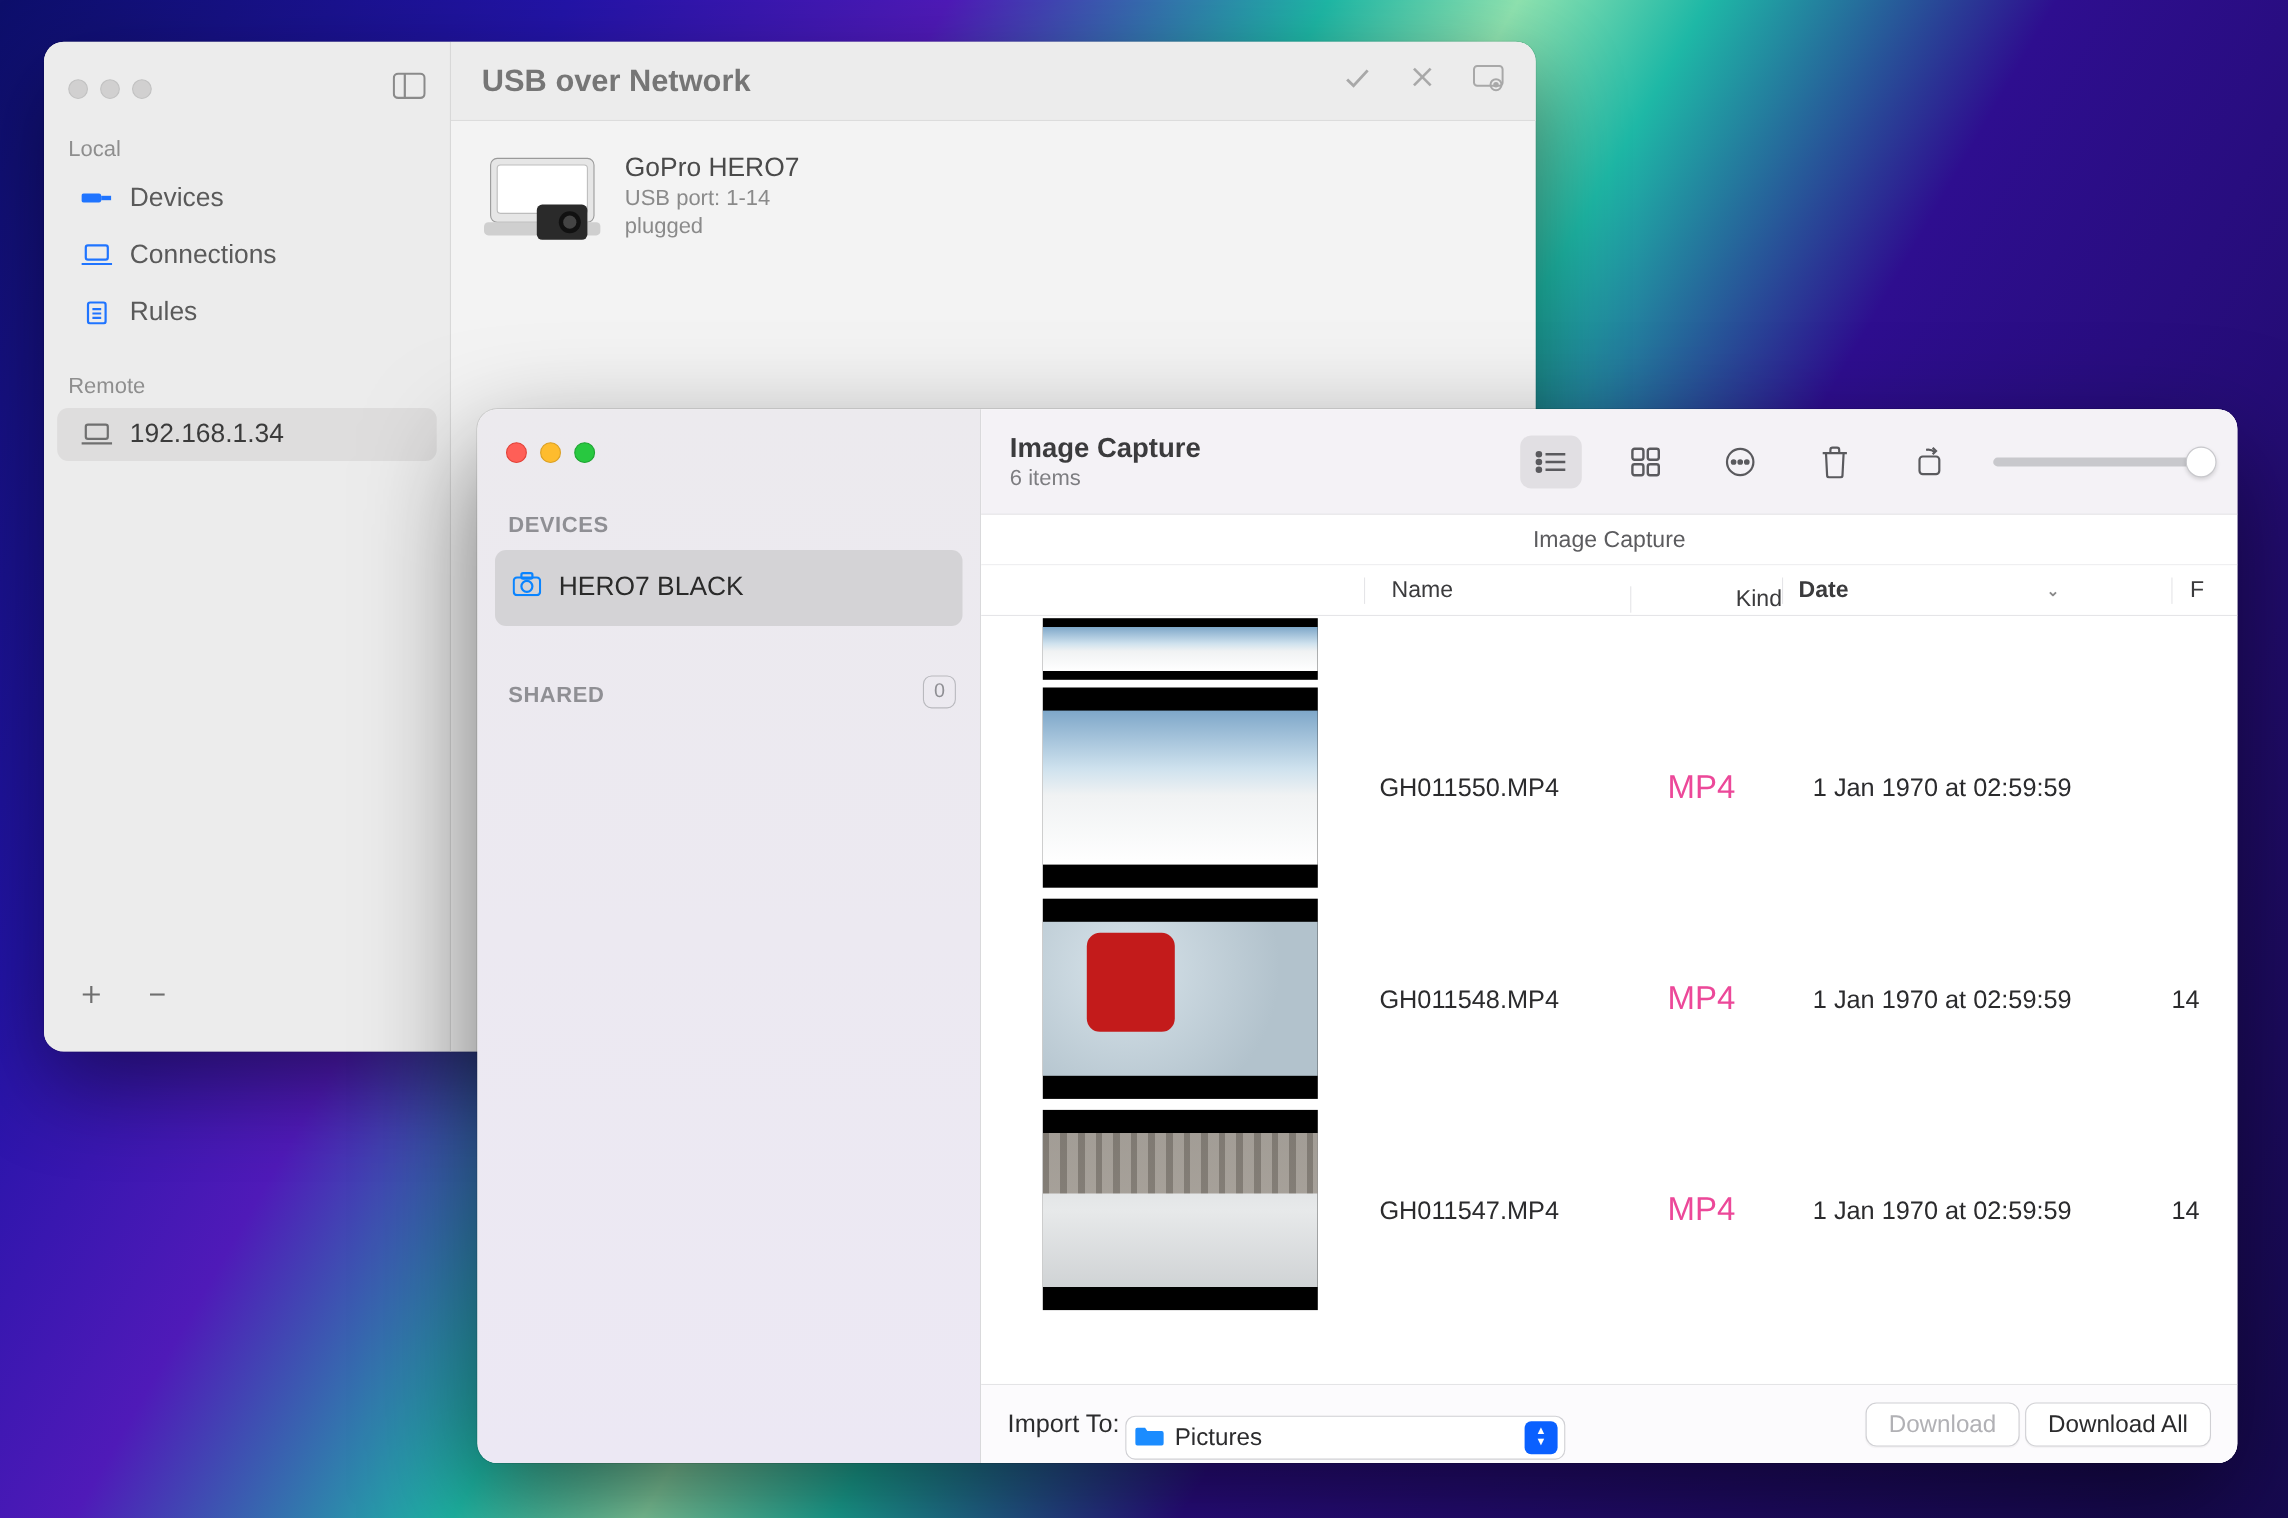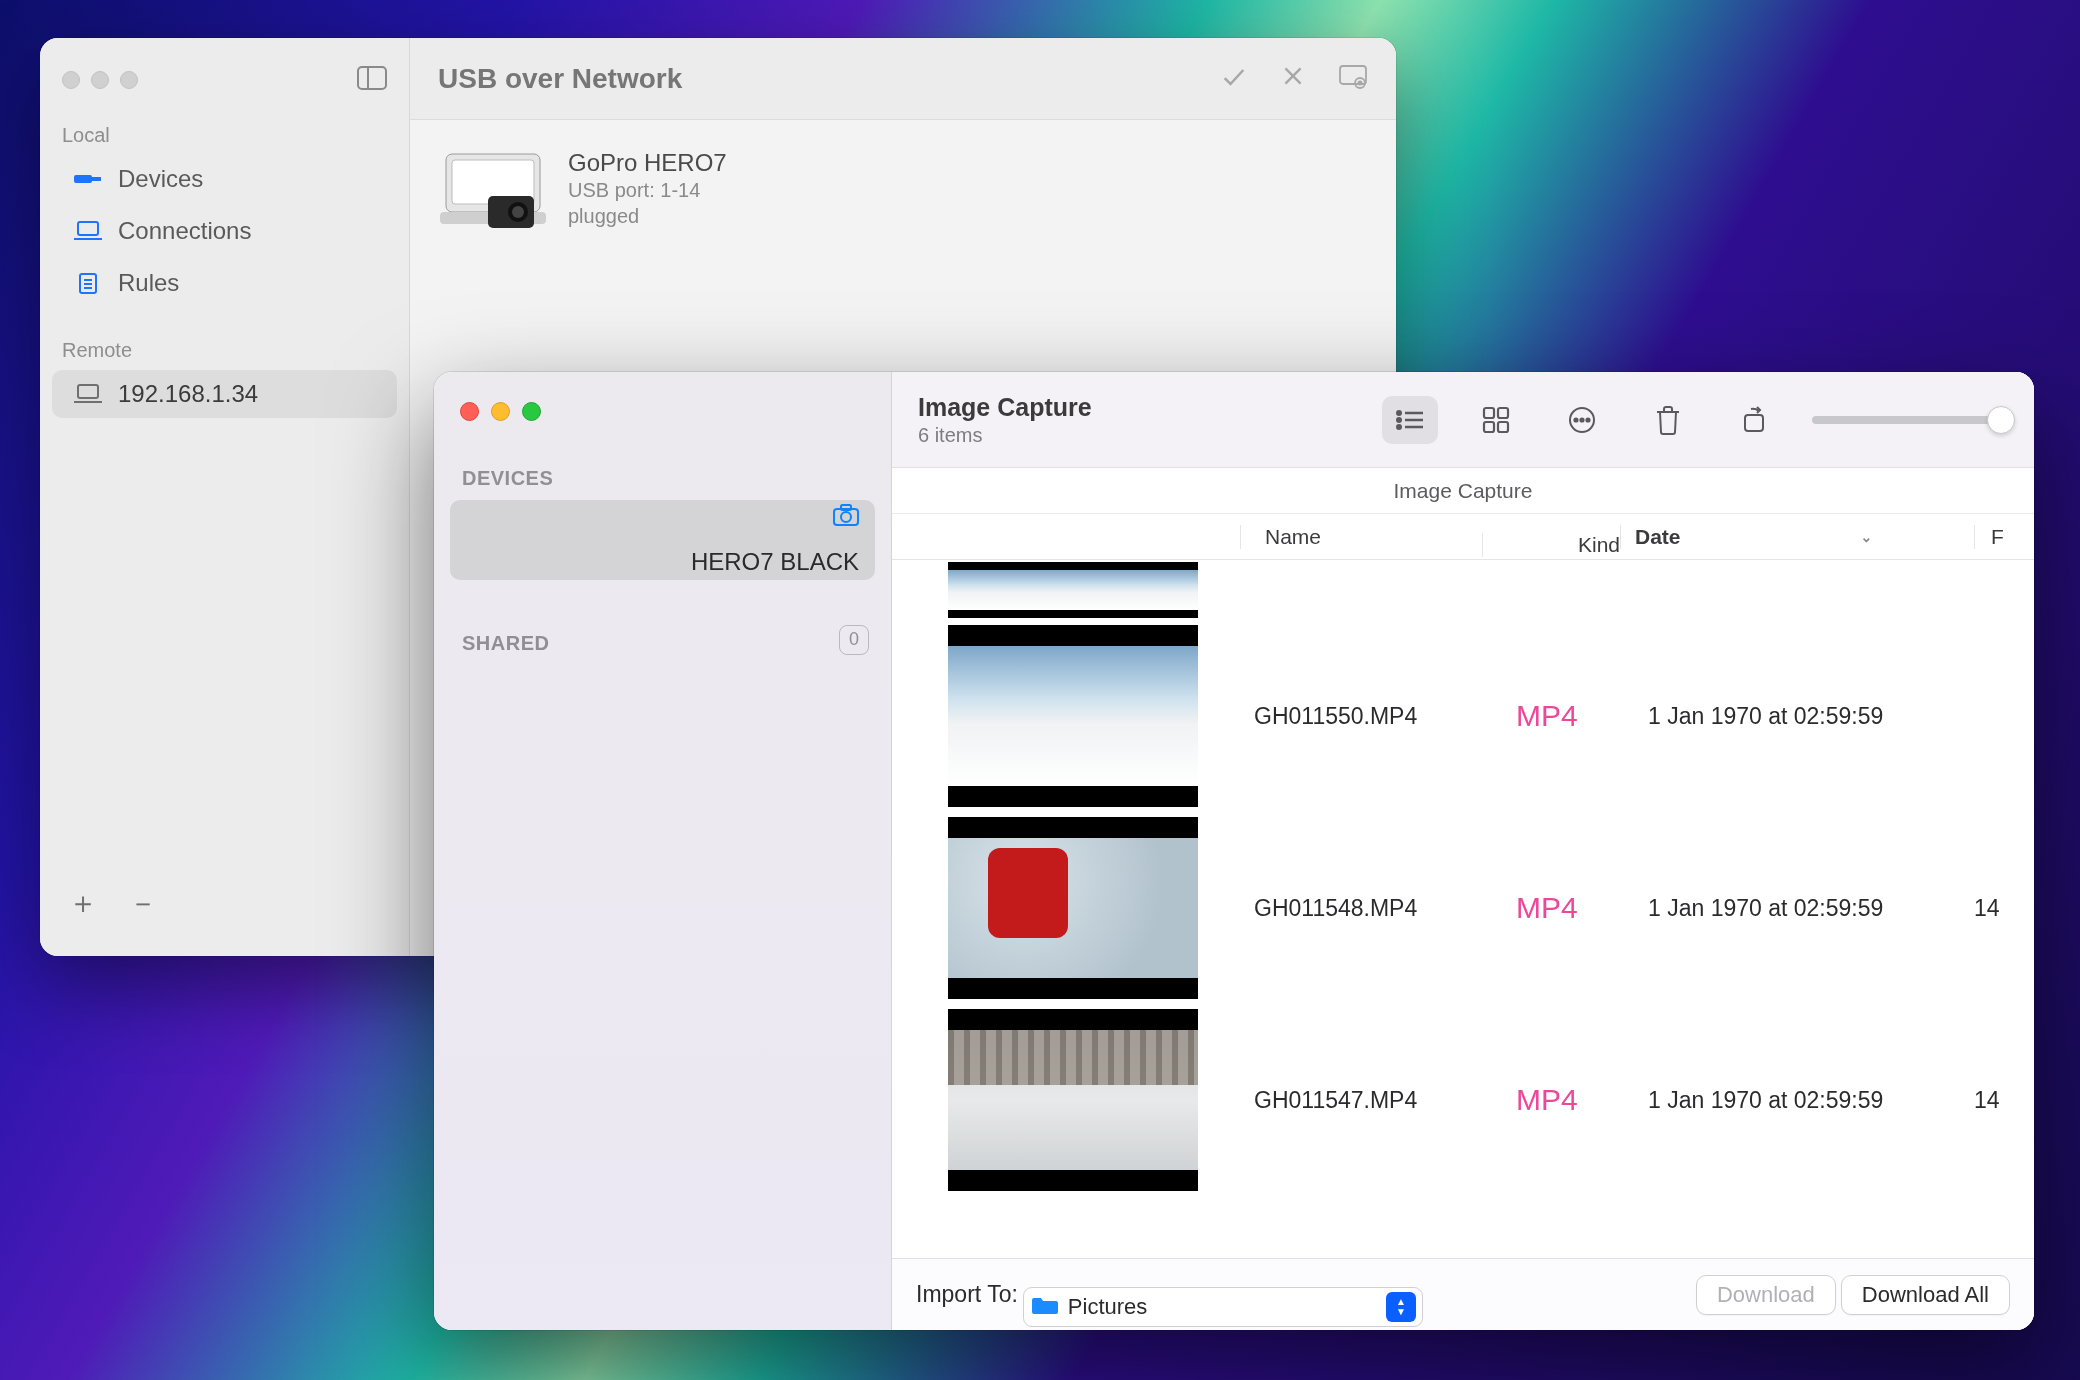--- a/index.html
+++ b/index.html
@@ -26,21 +26,21 @@
   .usb-item {
     display: flex; align-items: center; gap: 16px; padding: 10px 22px; margin: 2px 12px;
     border-radius: 10px; color: #5a5a5a; font-size: 24px; cursor: default;
   }
   .usb-item.selected { background: #dedddd; color: #3b3b3b; }
   .usb-item .ic { width: 28px; height: 22px; color: #1f74ff; flex-shrink: 0; }
   .usb-footer { margin-top: auto; display: flex; gap: 30px; padding: 18px 28px; color: #6f6f6f; font-size: 30px; }
 
   .usb-main { flex: 1; background: #f3f3f3; display: flex; flex-direction: column; }
   .usb-titlebar {
-    height: 82px; display: flex; align-items: center; padding: 0 28px;
+    height: 72px; display: flex; align-items: center; padding: 0 28px;
     border-bottom: 1px solid #dcdcdc; background: #ececec;
   }
   .usb-title { font-size: 28px; font-weight: 700; color: #767676; }
   .usb-tb-actions { margin-left: auto; display: flex; gap: 32px; color: #a8a8a8; }
   .device-card {
     display:flex; align-items:center; gap:22px; padding: 26px 30px;
   }
   .device-thumb { width:106px; height:86px; position:relative; }
   .device-info .dname { font-size: 24px; color:#4a4a4a; font-weight:400; }
   .device-info .dmeta { font-size: 20px; color:#8a8a8a; line-height:1.3; }
@@ -57,22 +57,22 @@
     display:flex; flex-direction:column; padding: 18px 0 0 0;
   }
   .ic-traffic { display:flex; gap:12px; padding: 12px 26px; }
   .tdot { width:19px; height:19px; border-radius:50%; }
   .tdot.red{background:#ff5f57;border:1px solid #e24238;}
   .tdot.yel{background:#febc2e;border:1px solid #dba024;}
   .tdot.grn{background:#28c840;border:1px solid #1fa533;}
   .ic-sec { color:#8f8f94; font-size:20px; font-weight:700; letter-spacing:.5px; padding: 34px 28px 10px 28px; }
   .ic-sec-row{display:flex;align-items:center;justify-content:space-between;padding-right:22px;}
   .ic-item {
-    display:flex; align-items:flex-end; gap:16px; margin: 0 16px; padding: 4px 16px;
-    background:#d4d3d6; border-radius:10px; color:#2a2a2a; font-size:24px;flex-direction:column;
+    display:flex; align-items:flex-start; gap:16px; margin: 0 16px; padding: 20px 16px;
+    background:#d4d3d6; border-radius:10px; color:#2a2a2a; font-size:24px;
   }
   .ic-camera-icon{color:#0a84ff;}
   .count-badge{
     width:30px;height:30px;border:1.5px solid #b9b9be;border-radius:8px;
     display:flex;align-items:center;justify-content:center;color:#8f8f94;font-size:18px;
   }
 
   .ic-main { flex:1; display:flex; flex-direction:column; background:#fff; }
   .ic-toolbar {
     height: 96px; display:flex; align-items:center; gap: 30px; padding: 0 26px;

